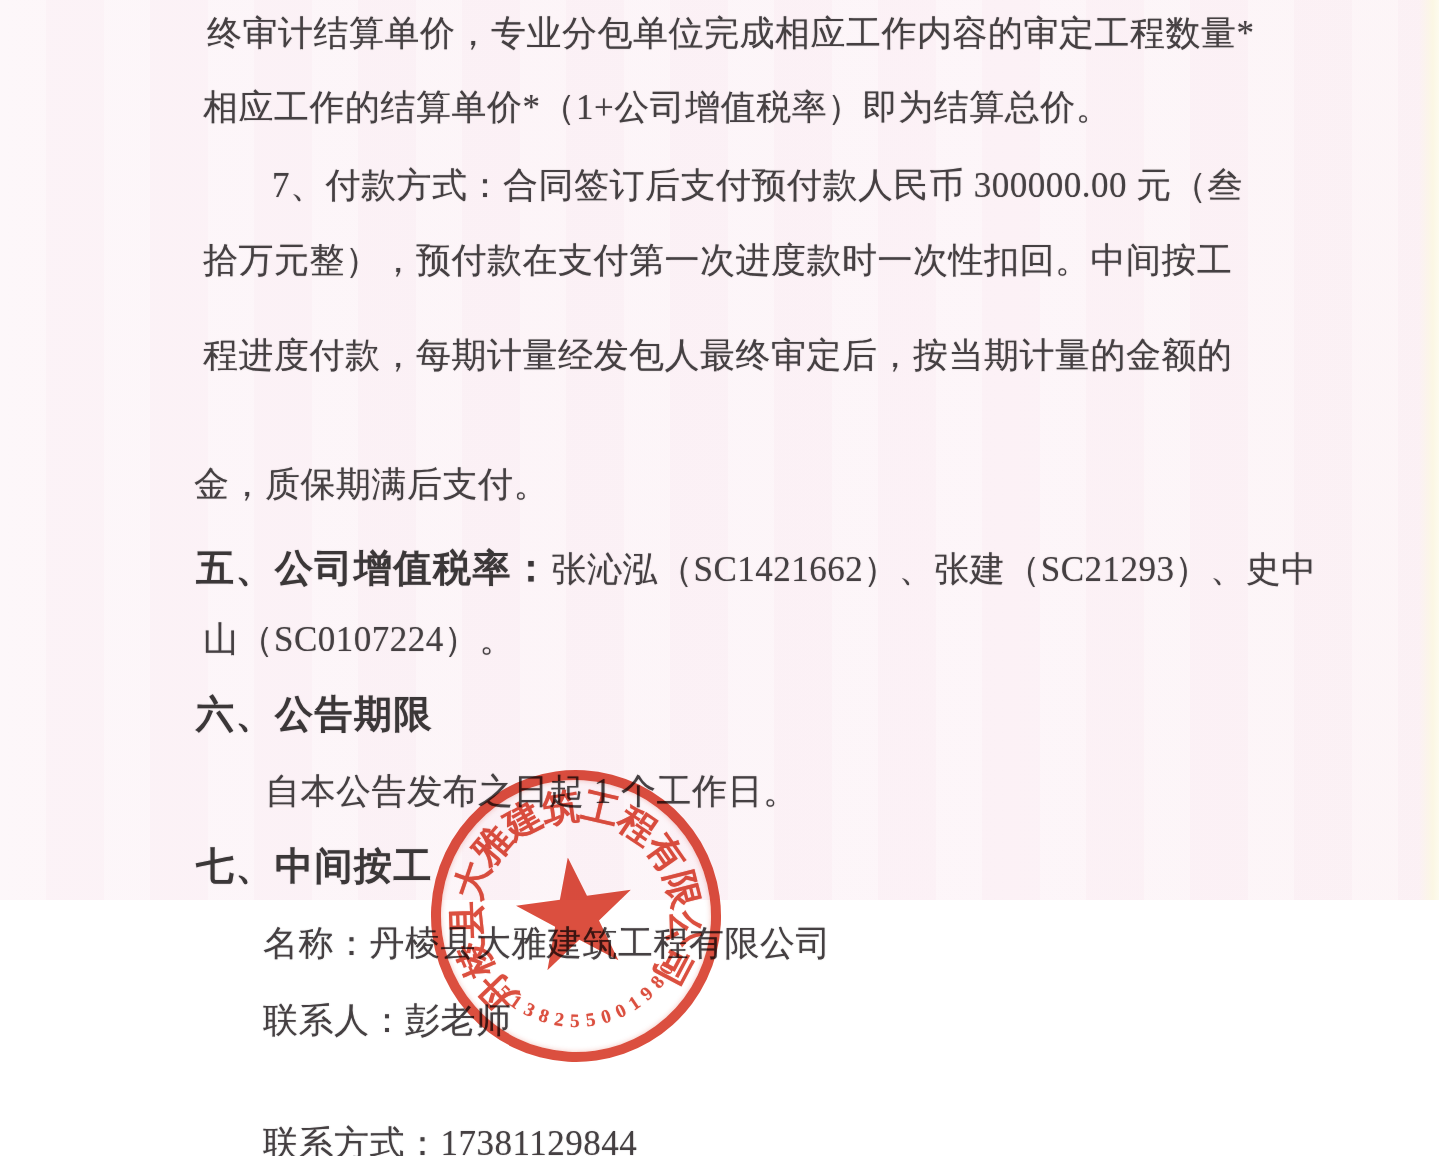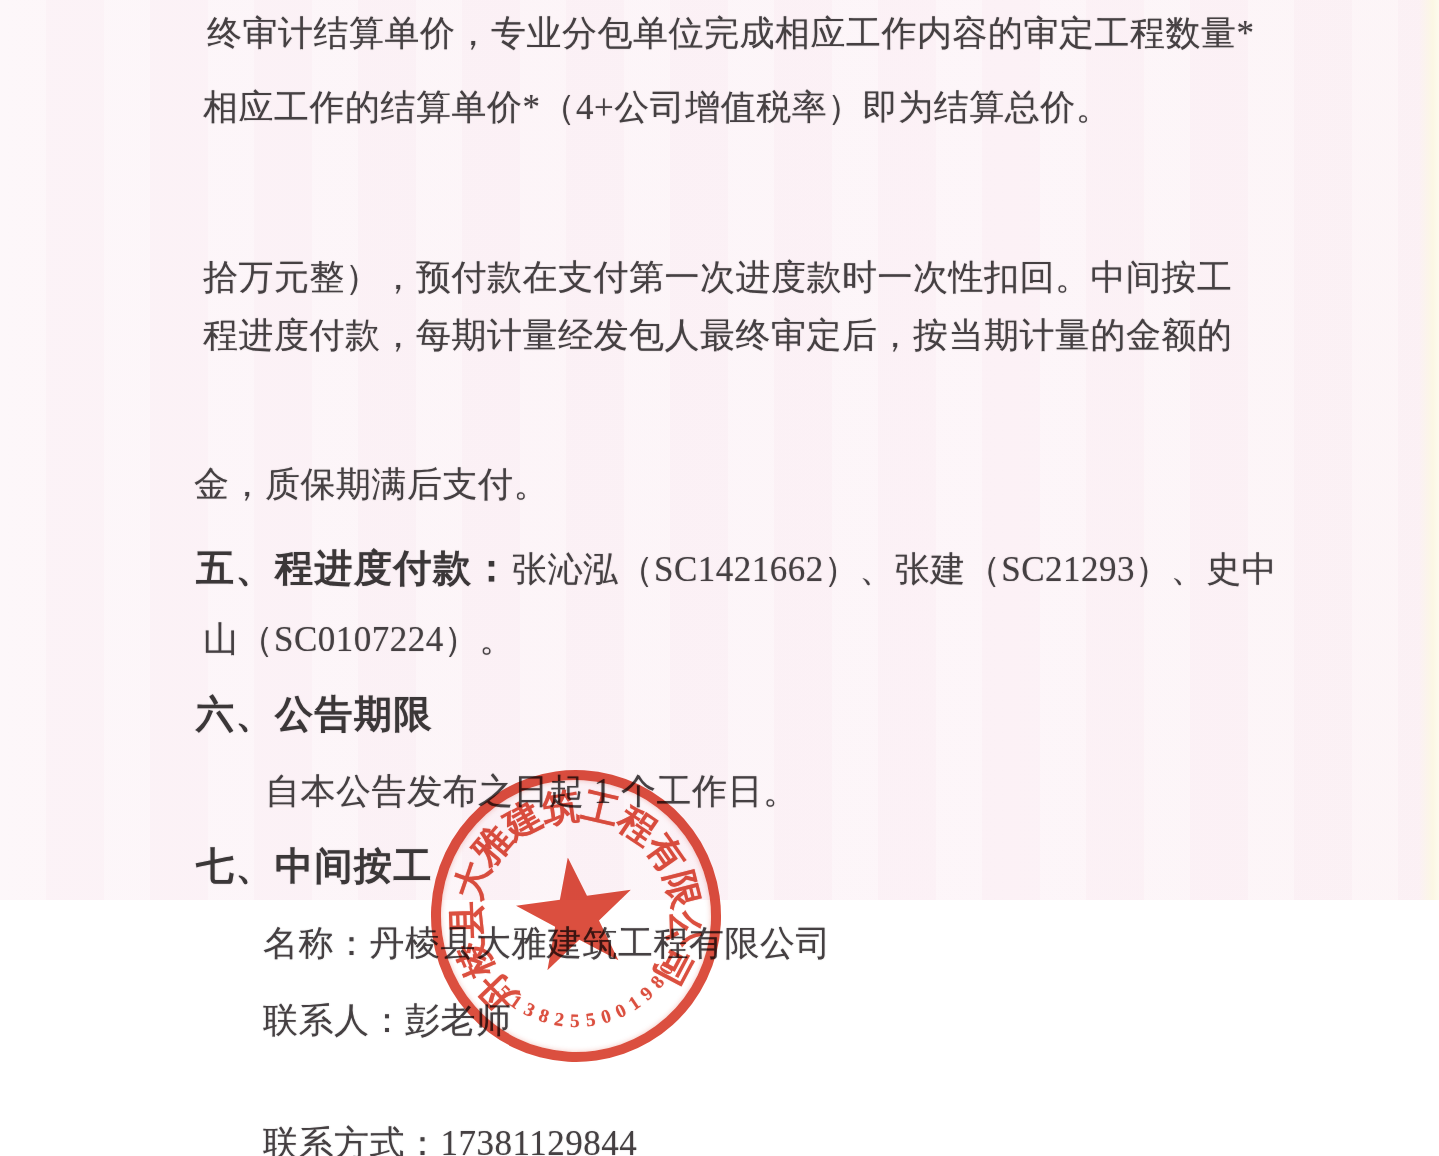--- a/index.html
+++ b/index.html
@@ -86,28 +86,29 @@
   }
 </style>
 </head>
 <body>
 
 <div class="page">
 
   <div class="edge-strip"></div>
 
   <div class="line" style="left:207px; top:10px">终审计结算单价，专业分包单位完成相应工作内容的审定工程数量*</div>
-  <div class="line" style="left:203px; top:84px">相应工作的结算单价*（4+公司增值税率）即为结算总价。</div>
+  <div class="line" style="left:203px; top:84px">相应工作的结算单价*（1+公司增值税率）即为结算总价。</div>
 
-  <div class="line" style="left:203px; top:254px">拾万元整），预付款在支付第一次进度款时一次性扣回。中间按工</div>
-  <div class="line" style="left:203px; top:312px">程进度付款，每期计量经发包人最终审定后，按当期计量的金额的</div>
+  <div class="line" style="left:272px; top:162px">7、付款方式：合同签订后支付预付款人民币 300000.00 元（叁</div>
+  <div class="line" style="left:203px; top:237px">拾万元整），预付款在支付第一次进度款时一次性扣回。中间按工</div>
+  <div class="line" style="left:203px; top:332px">程进度付款，每期计量经发包人最终审定后，按当期计量的金额的</div>
   <div class="line" style="left:194px; top:461px">金，质保期满后支付。</div>
 
   <div class="line" style="left:196px; top:543px">
-    <span class="hd">五、程进度付款：</span><span>张沁泓（SC1421662）、张建（SC21293）、史中</span>
+    <span class="hd">五、公司增值税率：</span><span>张沁泓（SC1421662）、张建（SC21293）、史中</span>
   </div>
   <div class="line" style="left:203px; top:616px">山（SC0107224）。</div>
 
   <div class="line hd-line" style="left:196px; top:689px">六、公告期限</div>
   <div class="line" style="left:265px; top:768px">自本公告发布之日起 1 个工作日。</div>
 
   <div class="line hd-line" style="left:196px; top:841px">七、中间按工</div>
   <div class="line" style="left:263px; top:920px">名称：丹棱县大雅建筑工程有限公司</div>
   <div class="line" style="left:263px; top:997px">联系人：彭老师</div>
   <div class="line" style="left:263px; top:1120px">联系方式：17381129844</div>

